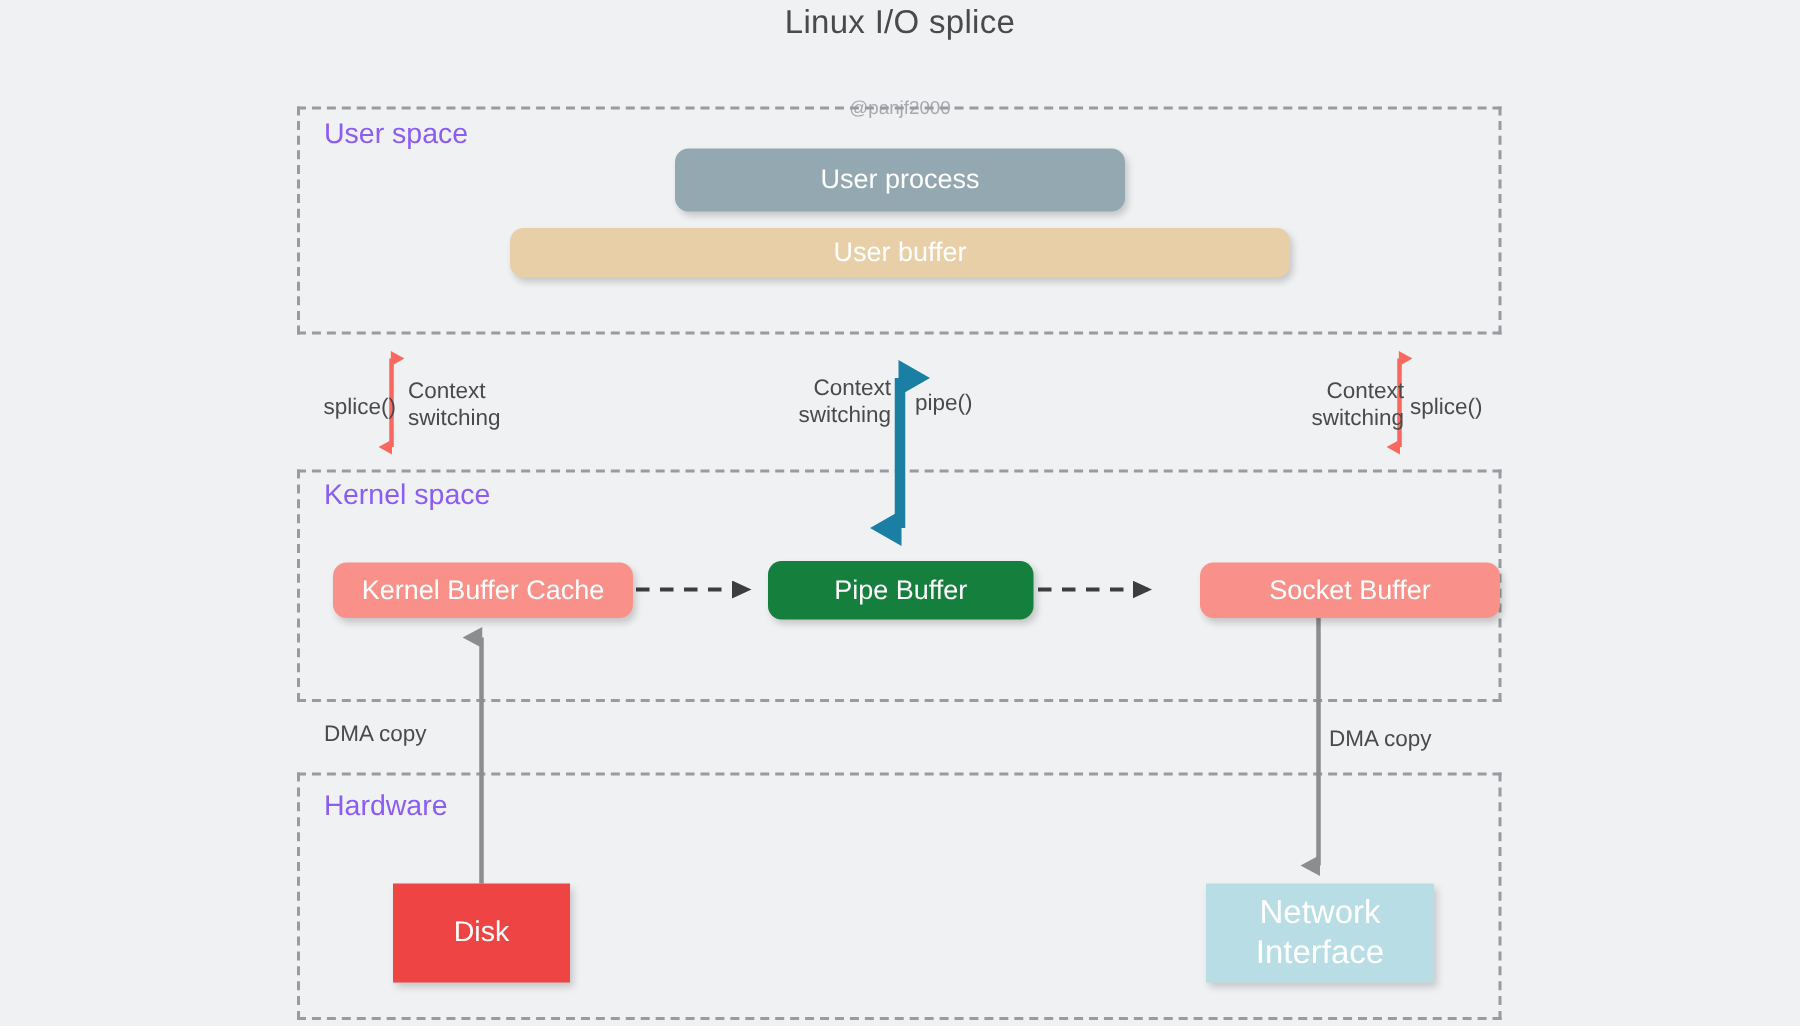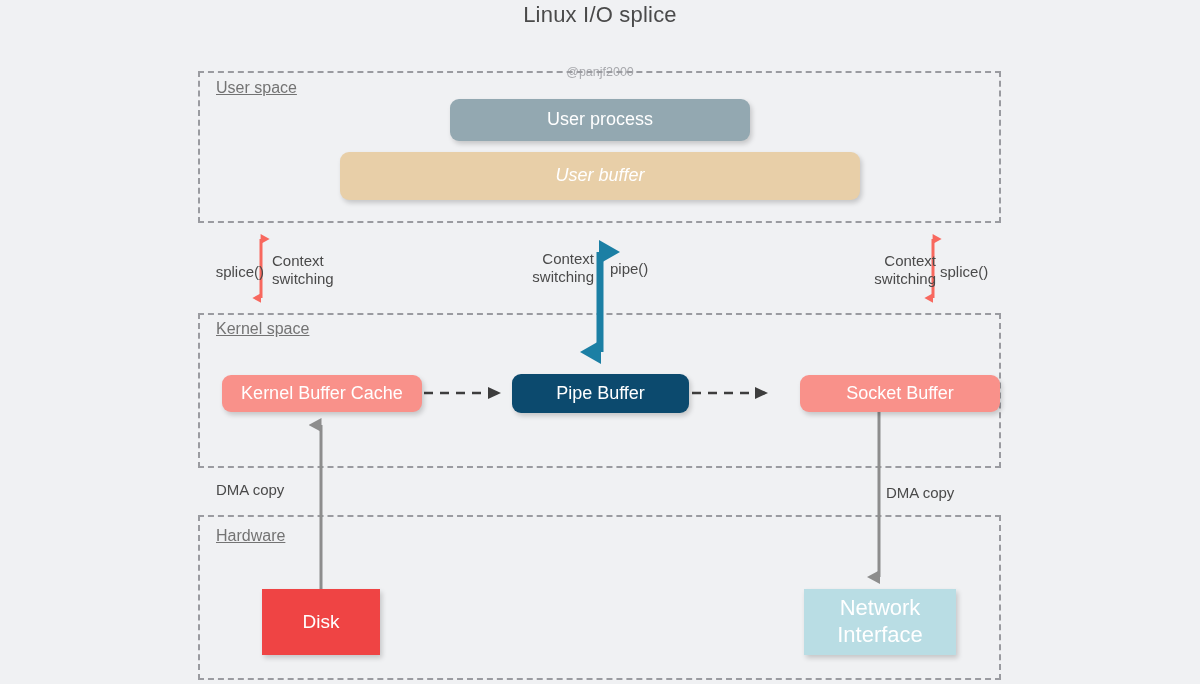--- a/index.html
+++ b/index.html
@@ -45,24 +45,23 @@
 
   
   .region {
     position: absolute;
     border: 2px dashed #9a9ba0;
     box-sizing: border-box;
     background: transparent;
   }
   .region-label {
     position: absolute;
-    font-size: 16px;
-    color: #737373;
+    font-size: 19px;
+    color: #8b5cf6;
     white-space: nowrap;
-    text-decoration: underline;
   }
 
   #region-user   { left:198px; top:71px;  width:803px; height:152px; }
   #label-user    { left:216px; top:79px; }
   #region-kernel { left:198px; top:313px; width:803px; height:155px; }
   #label-kernel  { left:216px; top:320px; }
   #region-hw     { left:198px; top:515px; width:803px; height:165px; }
   #label-hw      { left:216px; top:527px; }
 
   
@@ -79,31 +78,30 @@
     box-shadow: 2px 3px 5px rgba(0,0,0,0.18);
   }
   .rounded { border-radius: 9px; }
   .square  { border-radius: 0px; }
 
   #box-user-process {
     left:450px; top:99px; width:300px; height:42px;
     background:#93a8b1;
   }
   #box-user-buffer {
-    left:340px; top:152px; width:520px; height:48px;
+    left:340px; top:152px; width:520px; height:33px;
     background:#e8cfa8;
-    font-style:italic;
   }
   #box-kernel-cache {
     left:222px; top:375px; width:200px; height:37px;
     background:#f9918a;
   }
   #box-pipe-buffer {
     left:512px; top:374px; width:177px; height:39px;
-    background:#0c4a6e;
+    background:#15803d;
   }
   #box-socket-buffer {
     left:779px; top:375px; width:200px; height:37px;
     background:#f9918a;
     margin-left:21px;
   }
   #box-disk {
     left:262px; top:589px; width:118px; height:66px;
     background:#ef4444; font-size:19px;
   }

